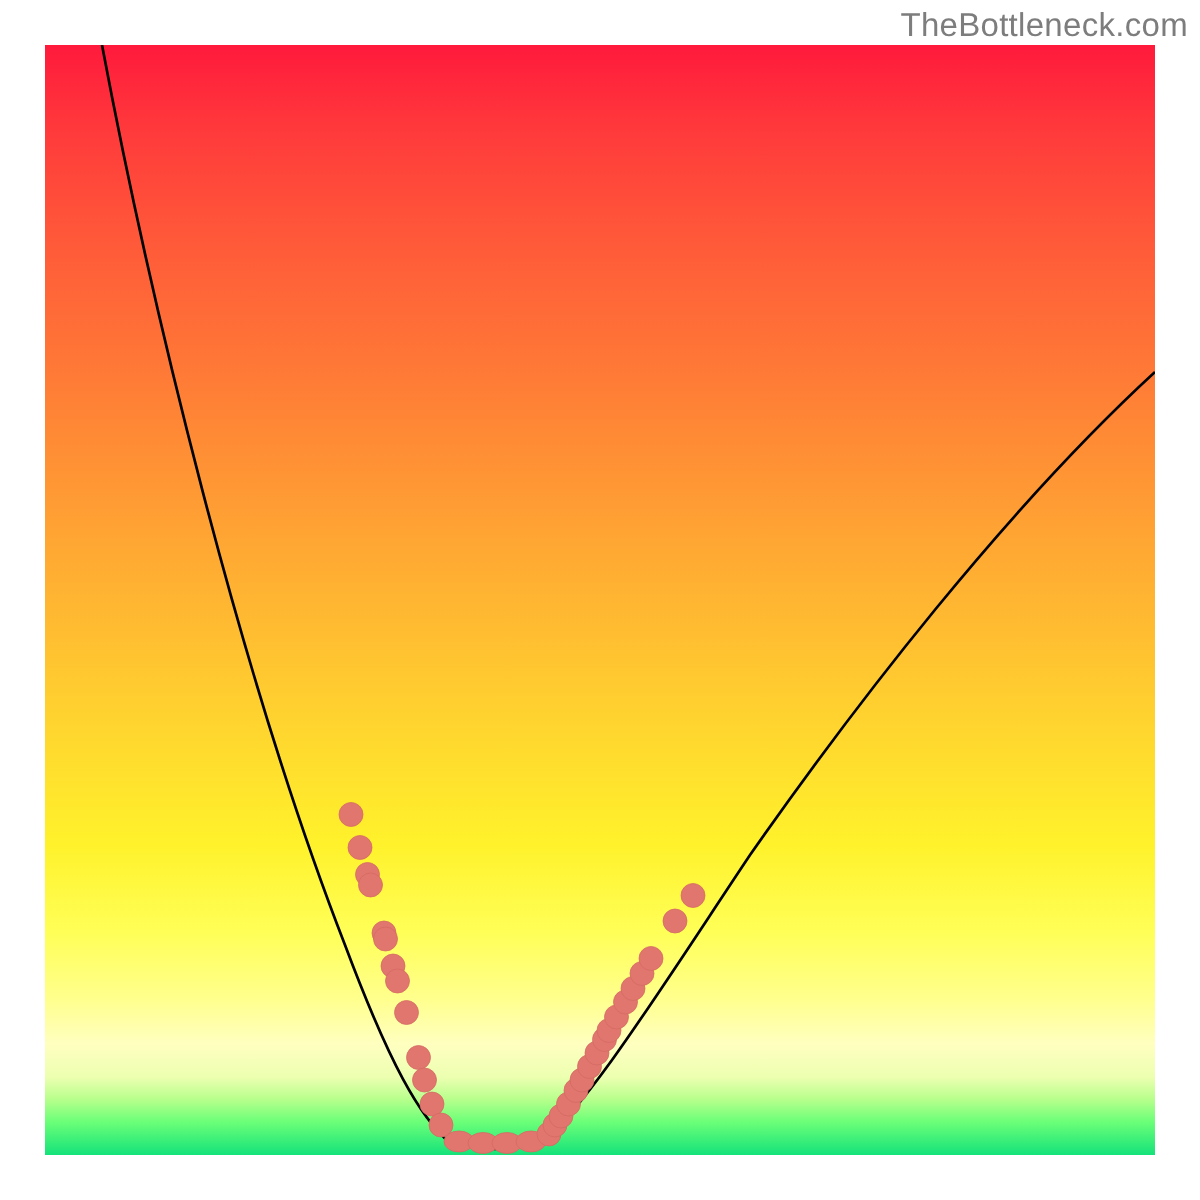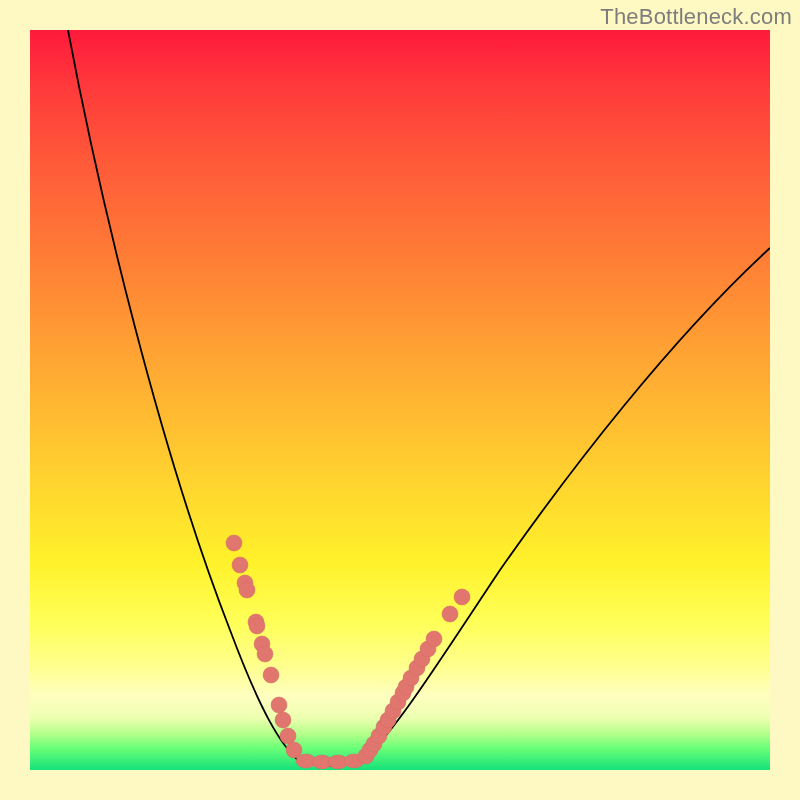--- a/index.html
+++ b/index.html
@@ -10,21 +10,21 @@
     background: #000;
     font-family: Arial, Helvetica, sans-serif;
     overflow: hidden;
   }
   .frame {
     position: absolute;
     left: 0;
     top: 0;
     width: 800px;
     height: 800px;
-    background: #fef9c3;
+    background: #ffffff;
   }
   .plot {
     position: absolute;
     left: 30px;
     top: 30px;
     width: 740px;
     height: 740px;
     
     background: linear-gradient(
       to bottom,

